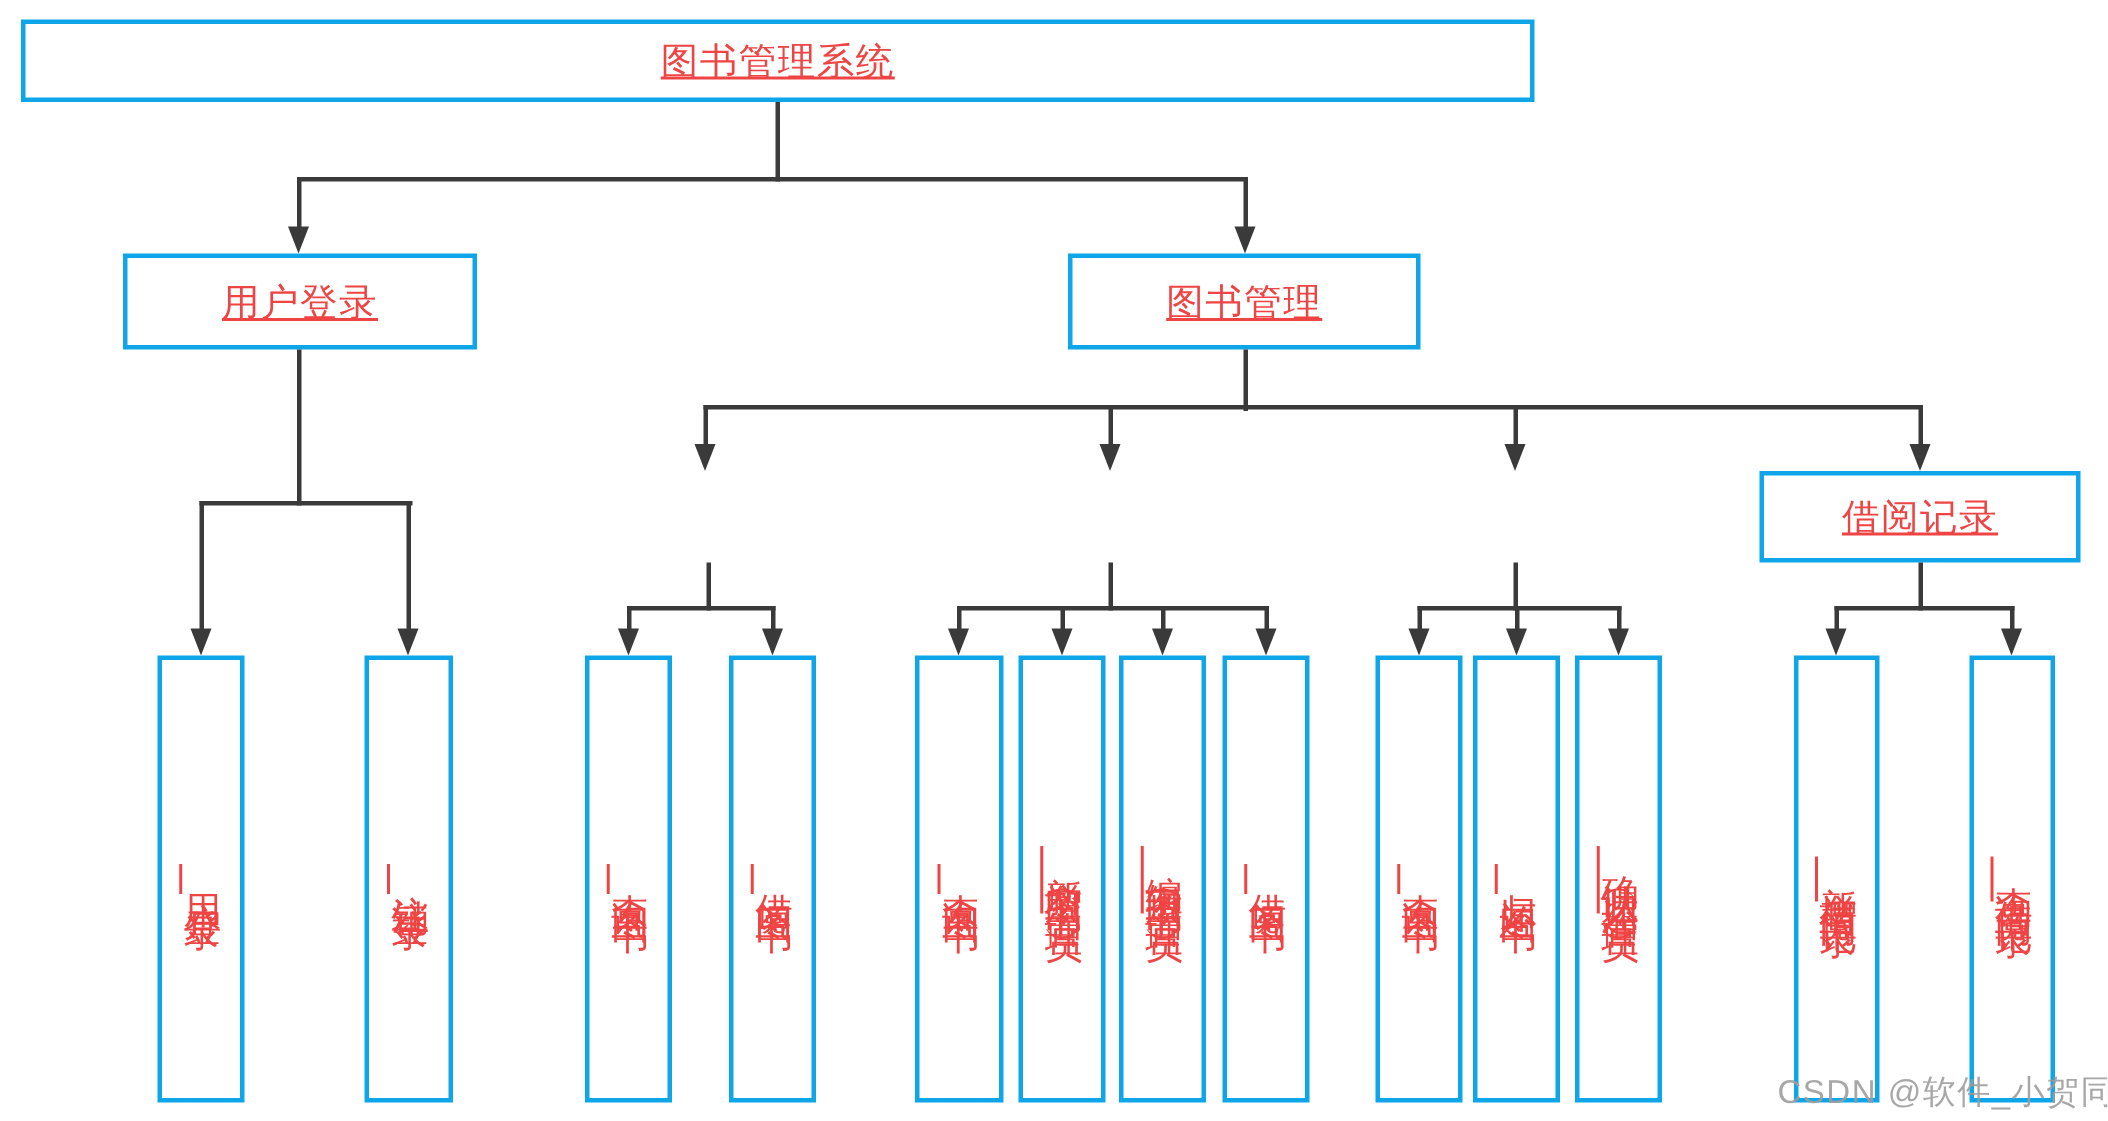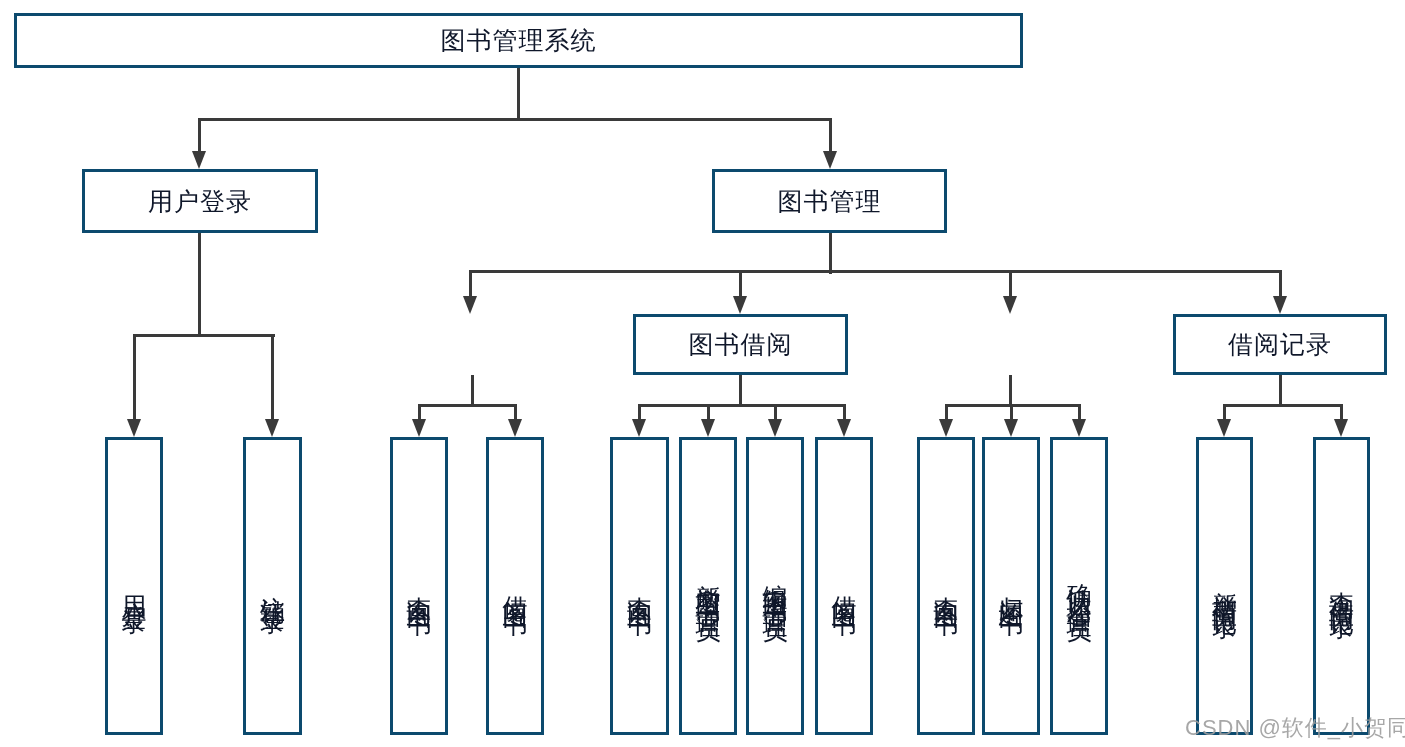--- a/index.html
+++ b/index.html
@@ -7,28 +7,29 @@
     position:relative;
     width:1405px;height:747px;
     background:#ffffff;
     font-family:"Liberation Sans","DejaVu Sans",sans-serif;
     color:#2e2e2e;
     overflow:hidden;
   }
   .box{
     position:absolute;
     box-sizing:border-box;
-    border:3px solid #0c4a6e;
+    border:3px solid #0ea5e9;
     background:#ffffff;
     display:flex;
     align-items:center;
     justify-content:center;
     font-size:25px;
     letter-spacing:1px;
-    color:#0f172a;
+    color:#ef4444;
+    text-decoration:underline;
   }
   .leaf span{
     writing-mode:vertical-lr;
     text-orientation:mixed;
     font-size:25px;
     letter-spacing:5px;
     line-height:1;
     white-space:nowrap;
   }
   .h{position:absolute;height:3px;background:#3a3a3a;}
@@ -83,23 +84,20 @@
   <div class="h" style="left:469px;top:270px;width:813px;"></div>
   <div class="v" style="left:469px;top:270px;height:29px;"></div>
   <div class="a" style="left:463px;top:296px;"></div>
   <div class="v" style="left:739px;top:270px;height:29px;"></div>
   <div class="a" style="left:733px;top:296px;"></div>
   <div class="v" style="left:1009px;top:270px;height:29px;"></div>
   <div class="a" style="left:1003px;top:296px;"></div>
   <div class="v" style="left:1279px;top:270px;height:29px;"></div>
   <div class="a" style="left:1273px;top:296px;"></div>
 
-  <div class="box" style="left:633px;top:314px;width:215px;height:61px;">
-    <span>图书借阅</span>
-  </div>
   <div class="box" style="left:1173px;top:314px;width:214px;height:61px;">
     <span>借阅记录</span>
   </div>
 
   <div class="v" style="left:471px;top:375px;height:32px;"></div>
   <div class="h" style="left:418px;top:404px;width:99px;"></div>
   <div class="v" style="left:418px;top:404px;height:18px;"></div>
   <div class="a" style="left:412px;top:419px;"></div>
   <div class="v" style="left:514px;top:404px;height:18px;"></div>
   <div class="a" style="left:508px;top:419px;"></div>

